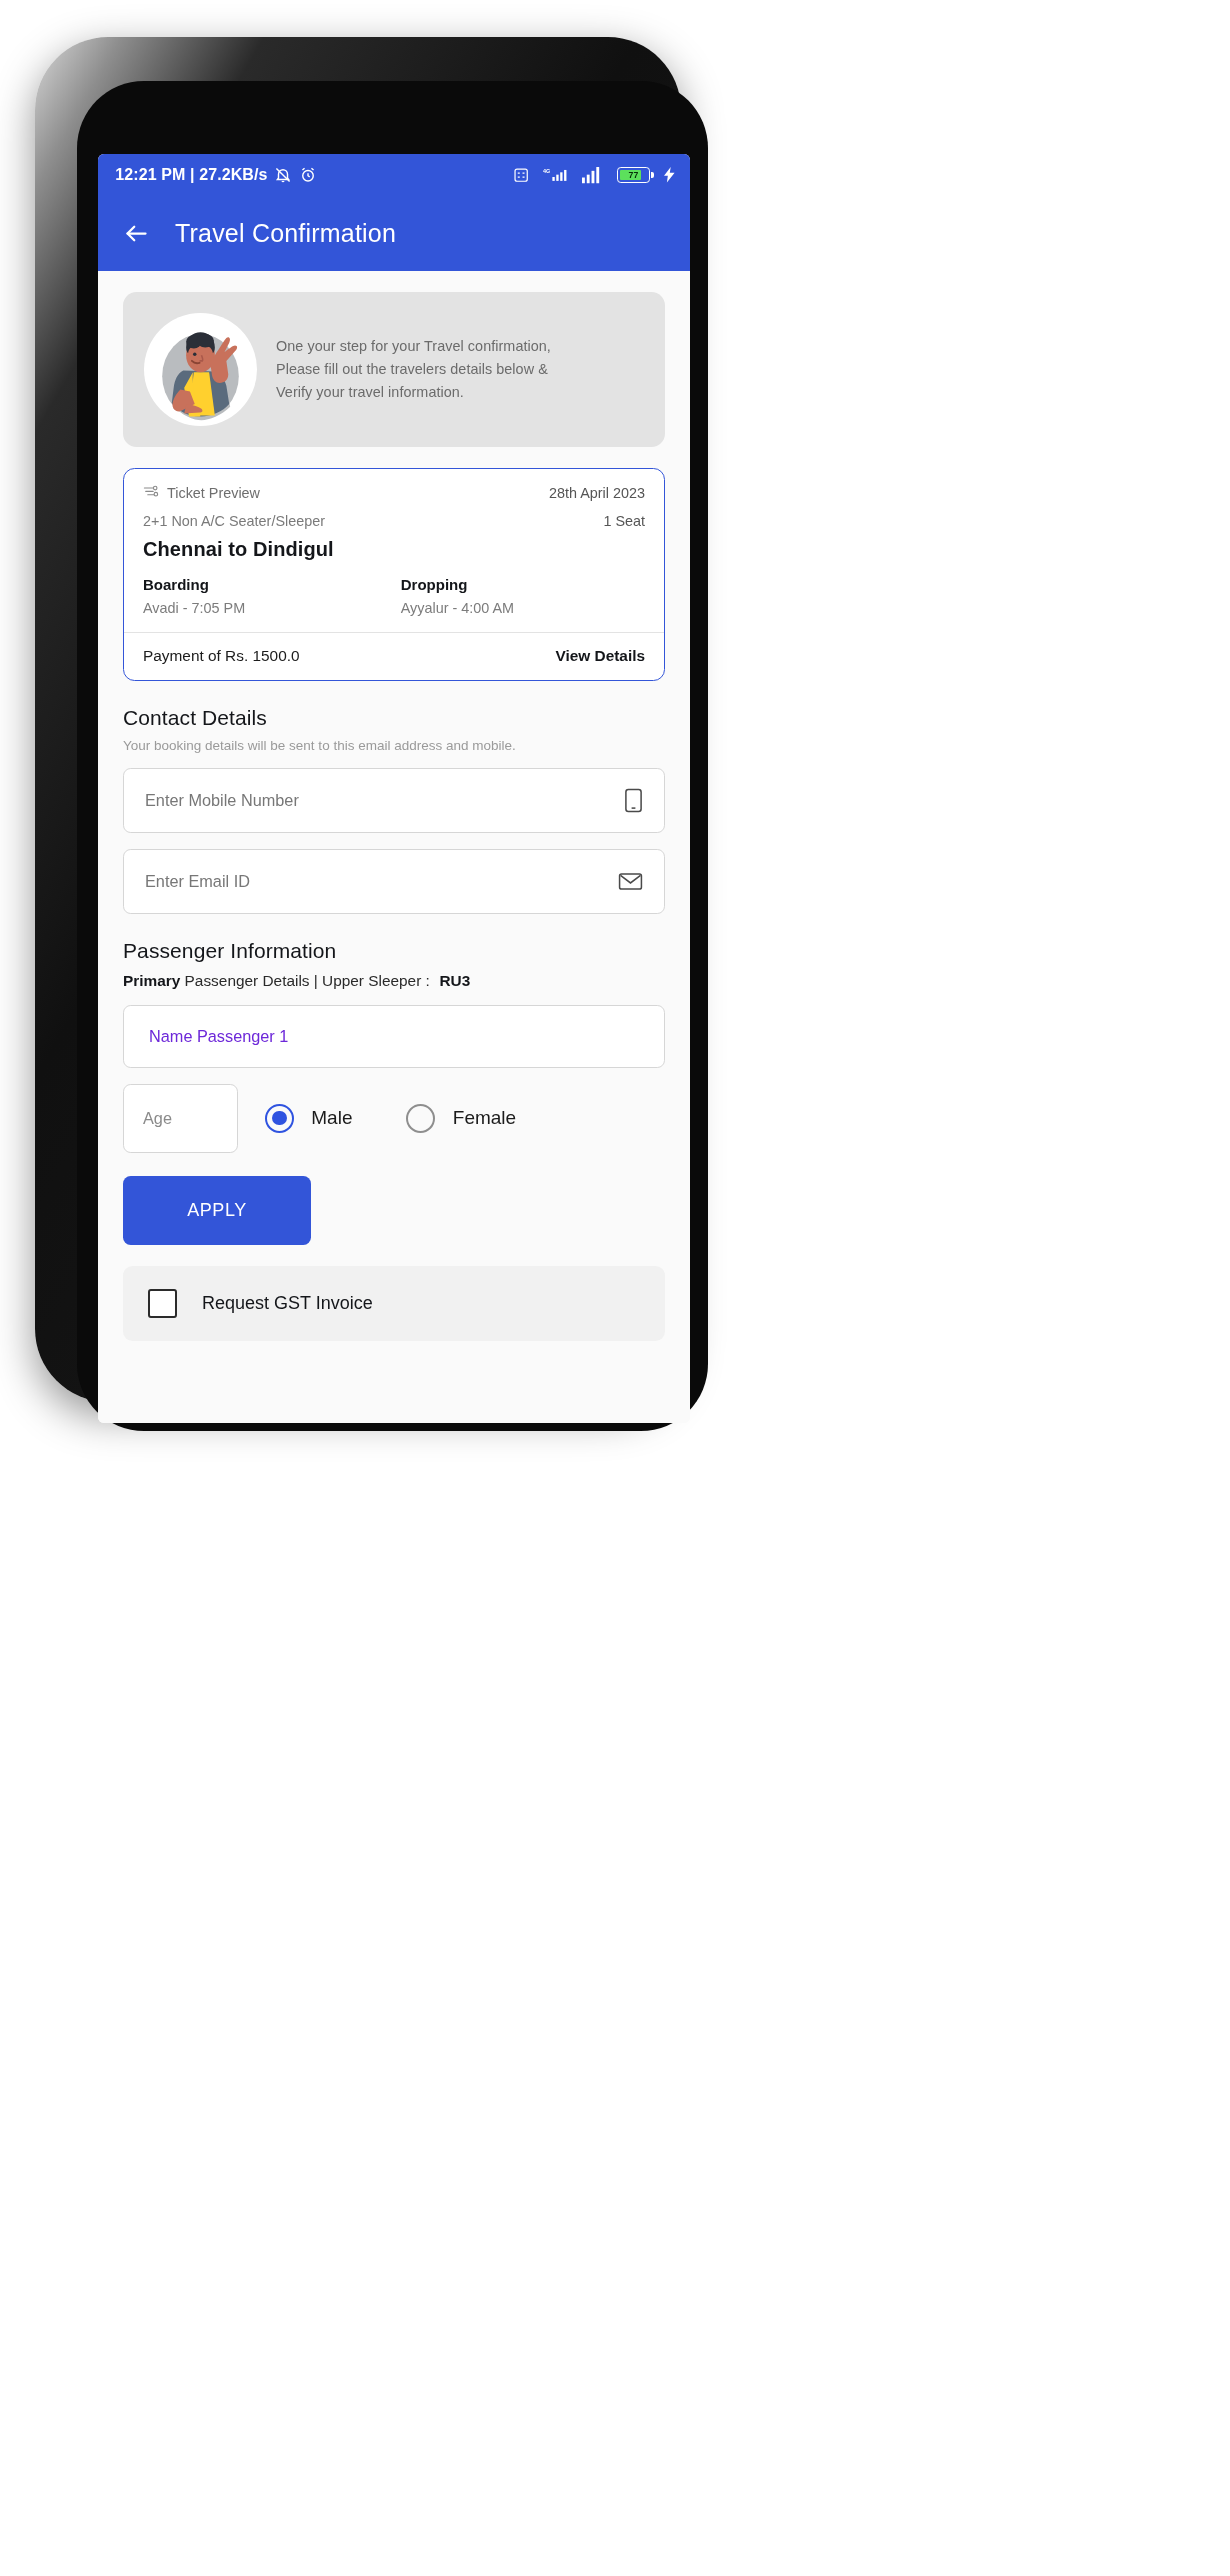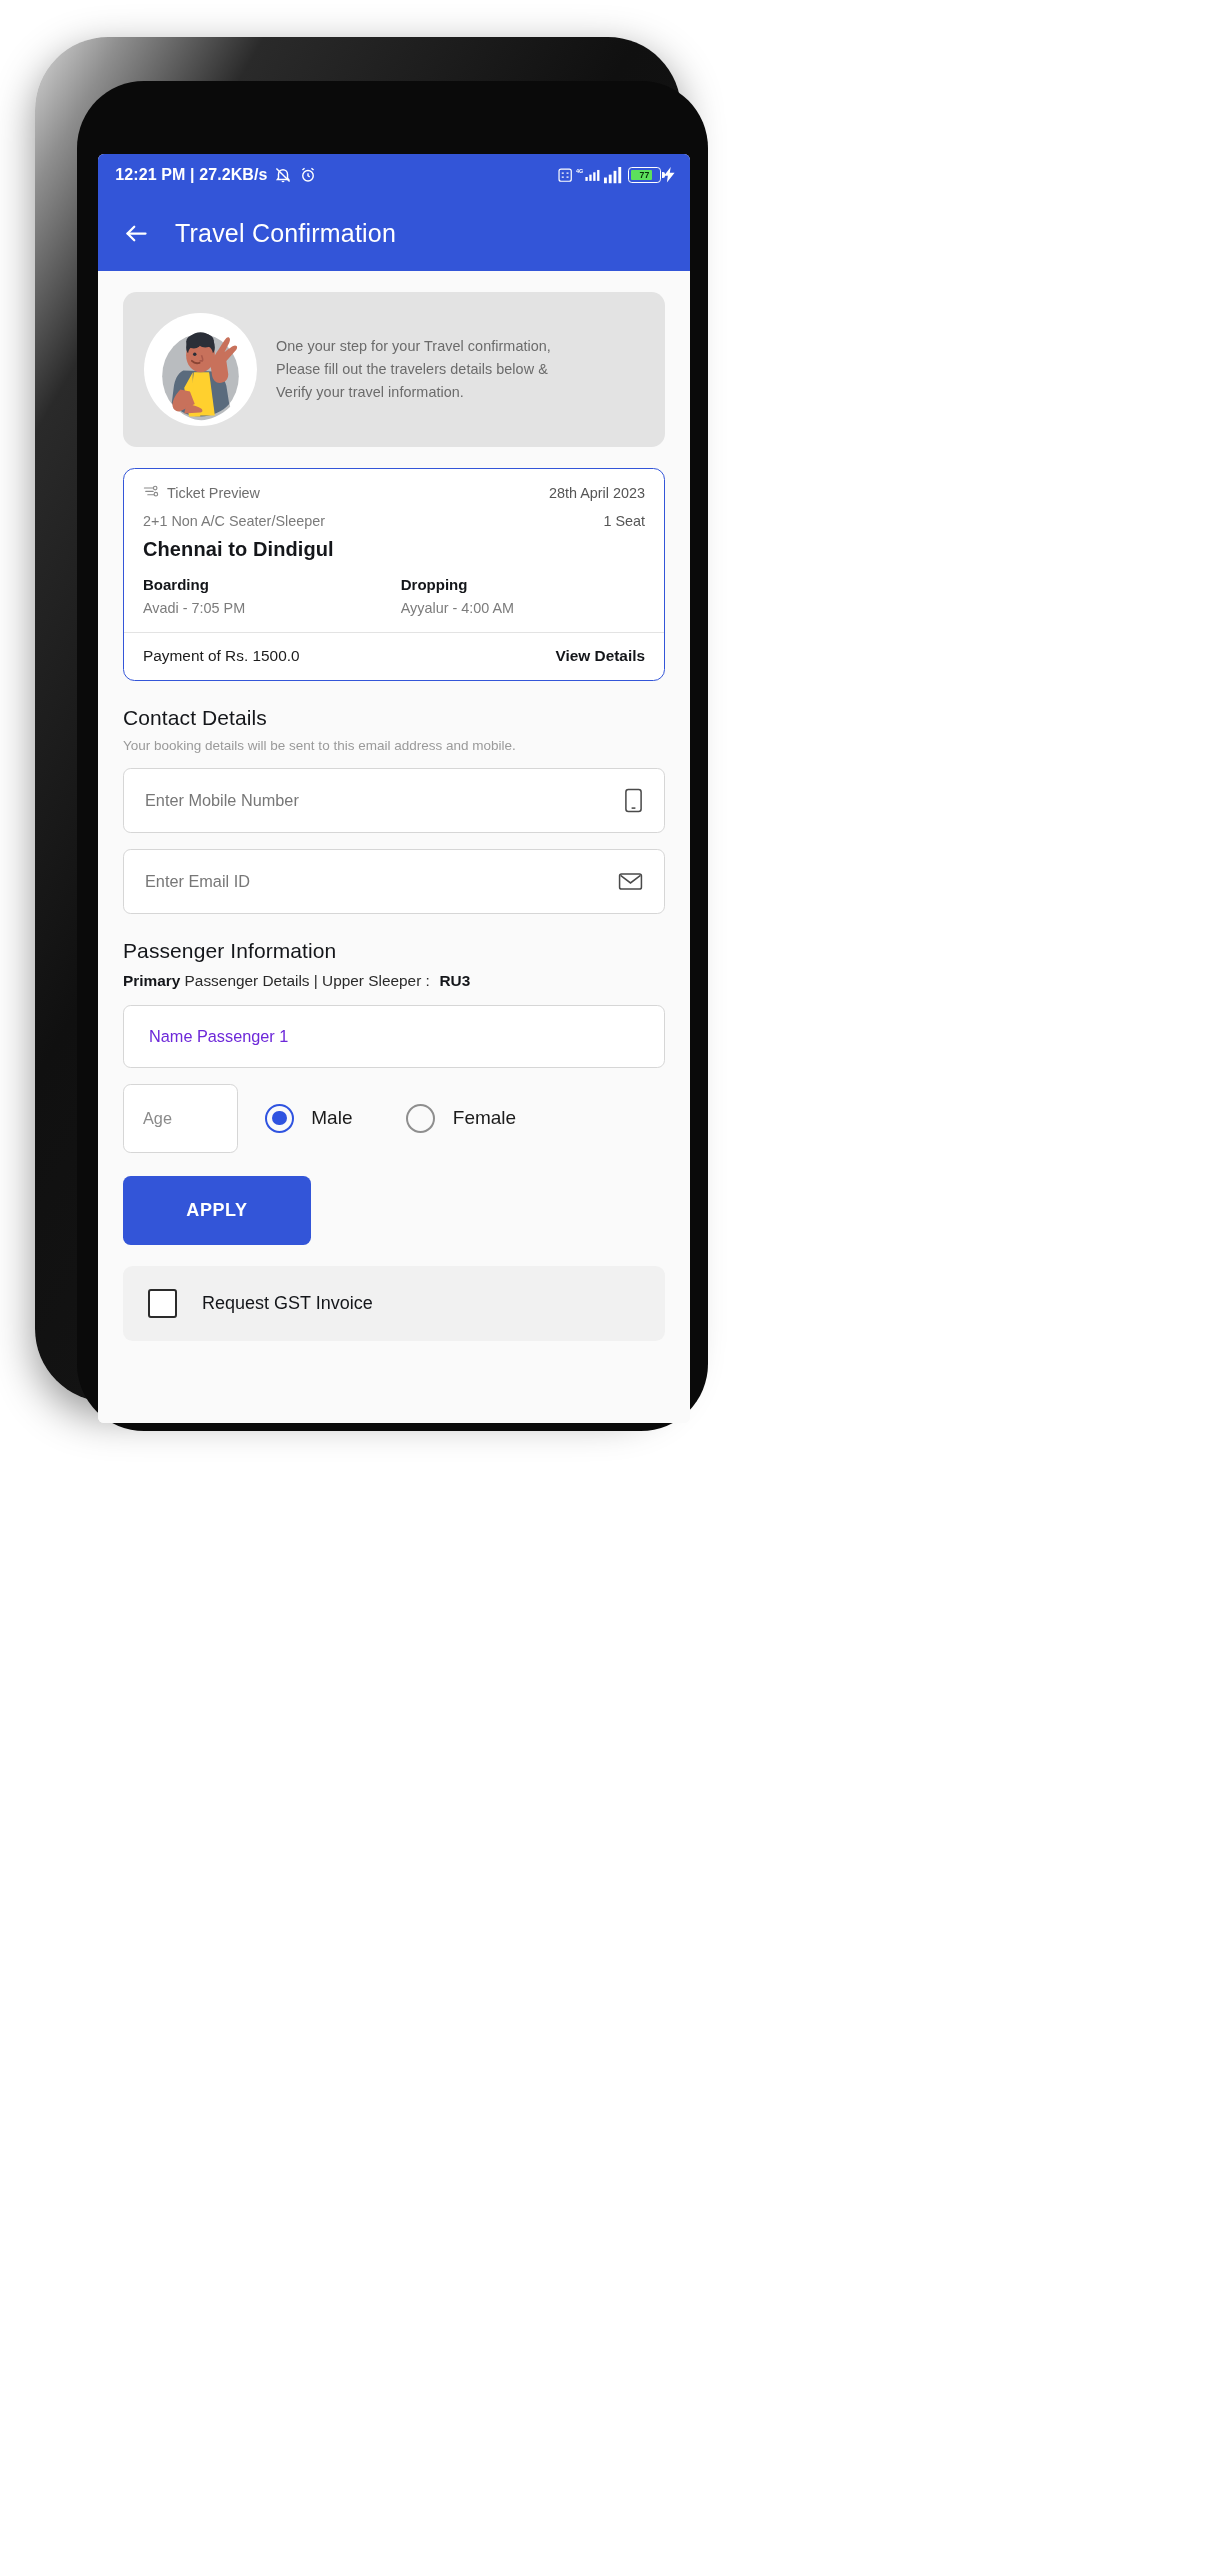--- a/index.html
+++ b/index.html
@@ -79,21 +79,21 @@
     display: flex;
     align-items: center;
     justify-content: space-between;
     padding: 0 15.4px 0 17.3px;
     color: #ffffff;
     font-size: 16px;
     font-weight: bold;
     letter-spacing: 0.1px;
   }
   .sb-left { display: flex; align-items: center; gap: 6.7px; }
-  .sb-right { display: flex; align-items: center; gap: 3px; }
+  .sb-right { display: flex; align-items: center; gap: 14px; }
   .sb-icon { display: inline-flex; align-items: center; }
 
   .battery {
     display: inline-flex; align-items: center;
     width: 33px; height: 15.4px;
     border: 1.9px solid #ffffff; border-radius: 3.8px;
     position: relative; padding: 1.9px;
   }
   .battery::after {
     content: ""; position: absolute; right: -4.8px; top: 3.8px;
@@ -239,21 +239,21 @@
     border: 1.2px solid #d6d6d6; border-radius: 7.7px;
     background: #fff;
     display: flex; align-items: center; gap: 15.4px;
     padding: 0 19px;
   }
   .offer-box .lbl { font-size: 16.3px; font-weight: bold; color: #5a5a5a; }
   .apply-btn {
     width: 188px; height: 69px;
     background: #3355d8; border-radius: 7.7px;
     display: flex; align-items: center; justify-content: center;
-    color: #fff; font-size: 18px; font-weight: bold; letter-spacing: 0.6px;
+    color: #fff; font-size: 18px; font-weight: normal; letter-spacing: 0.6px;
     cursor: pointer;
   }
 
   .gst-box {
     margin-top: 21px;
     background: #f1f1f1;
     border-radius: 9.6px;
     height: 75px;
     display: flex; align-items: center; gap: 25px;
     padding: 0 25px;

